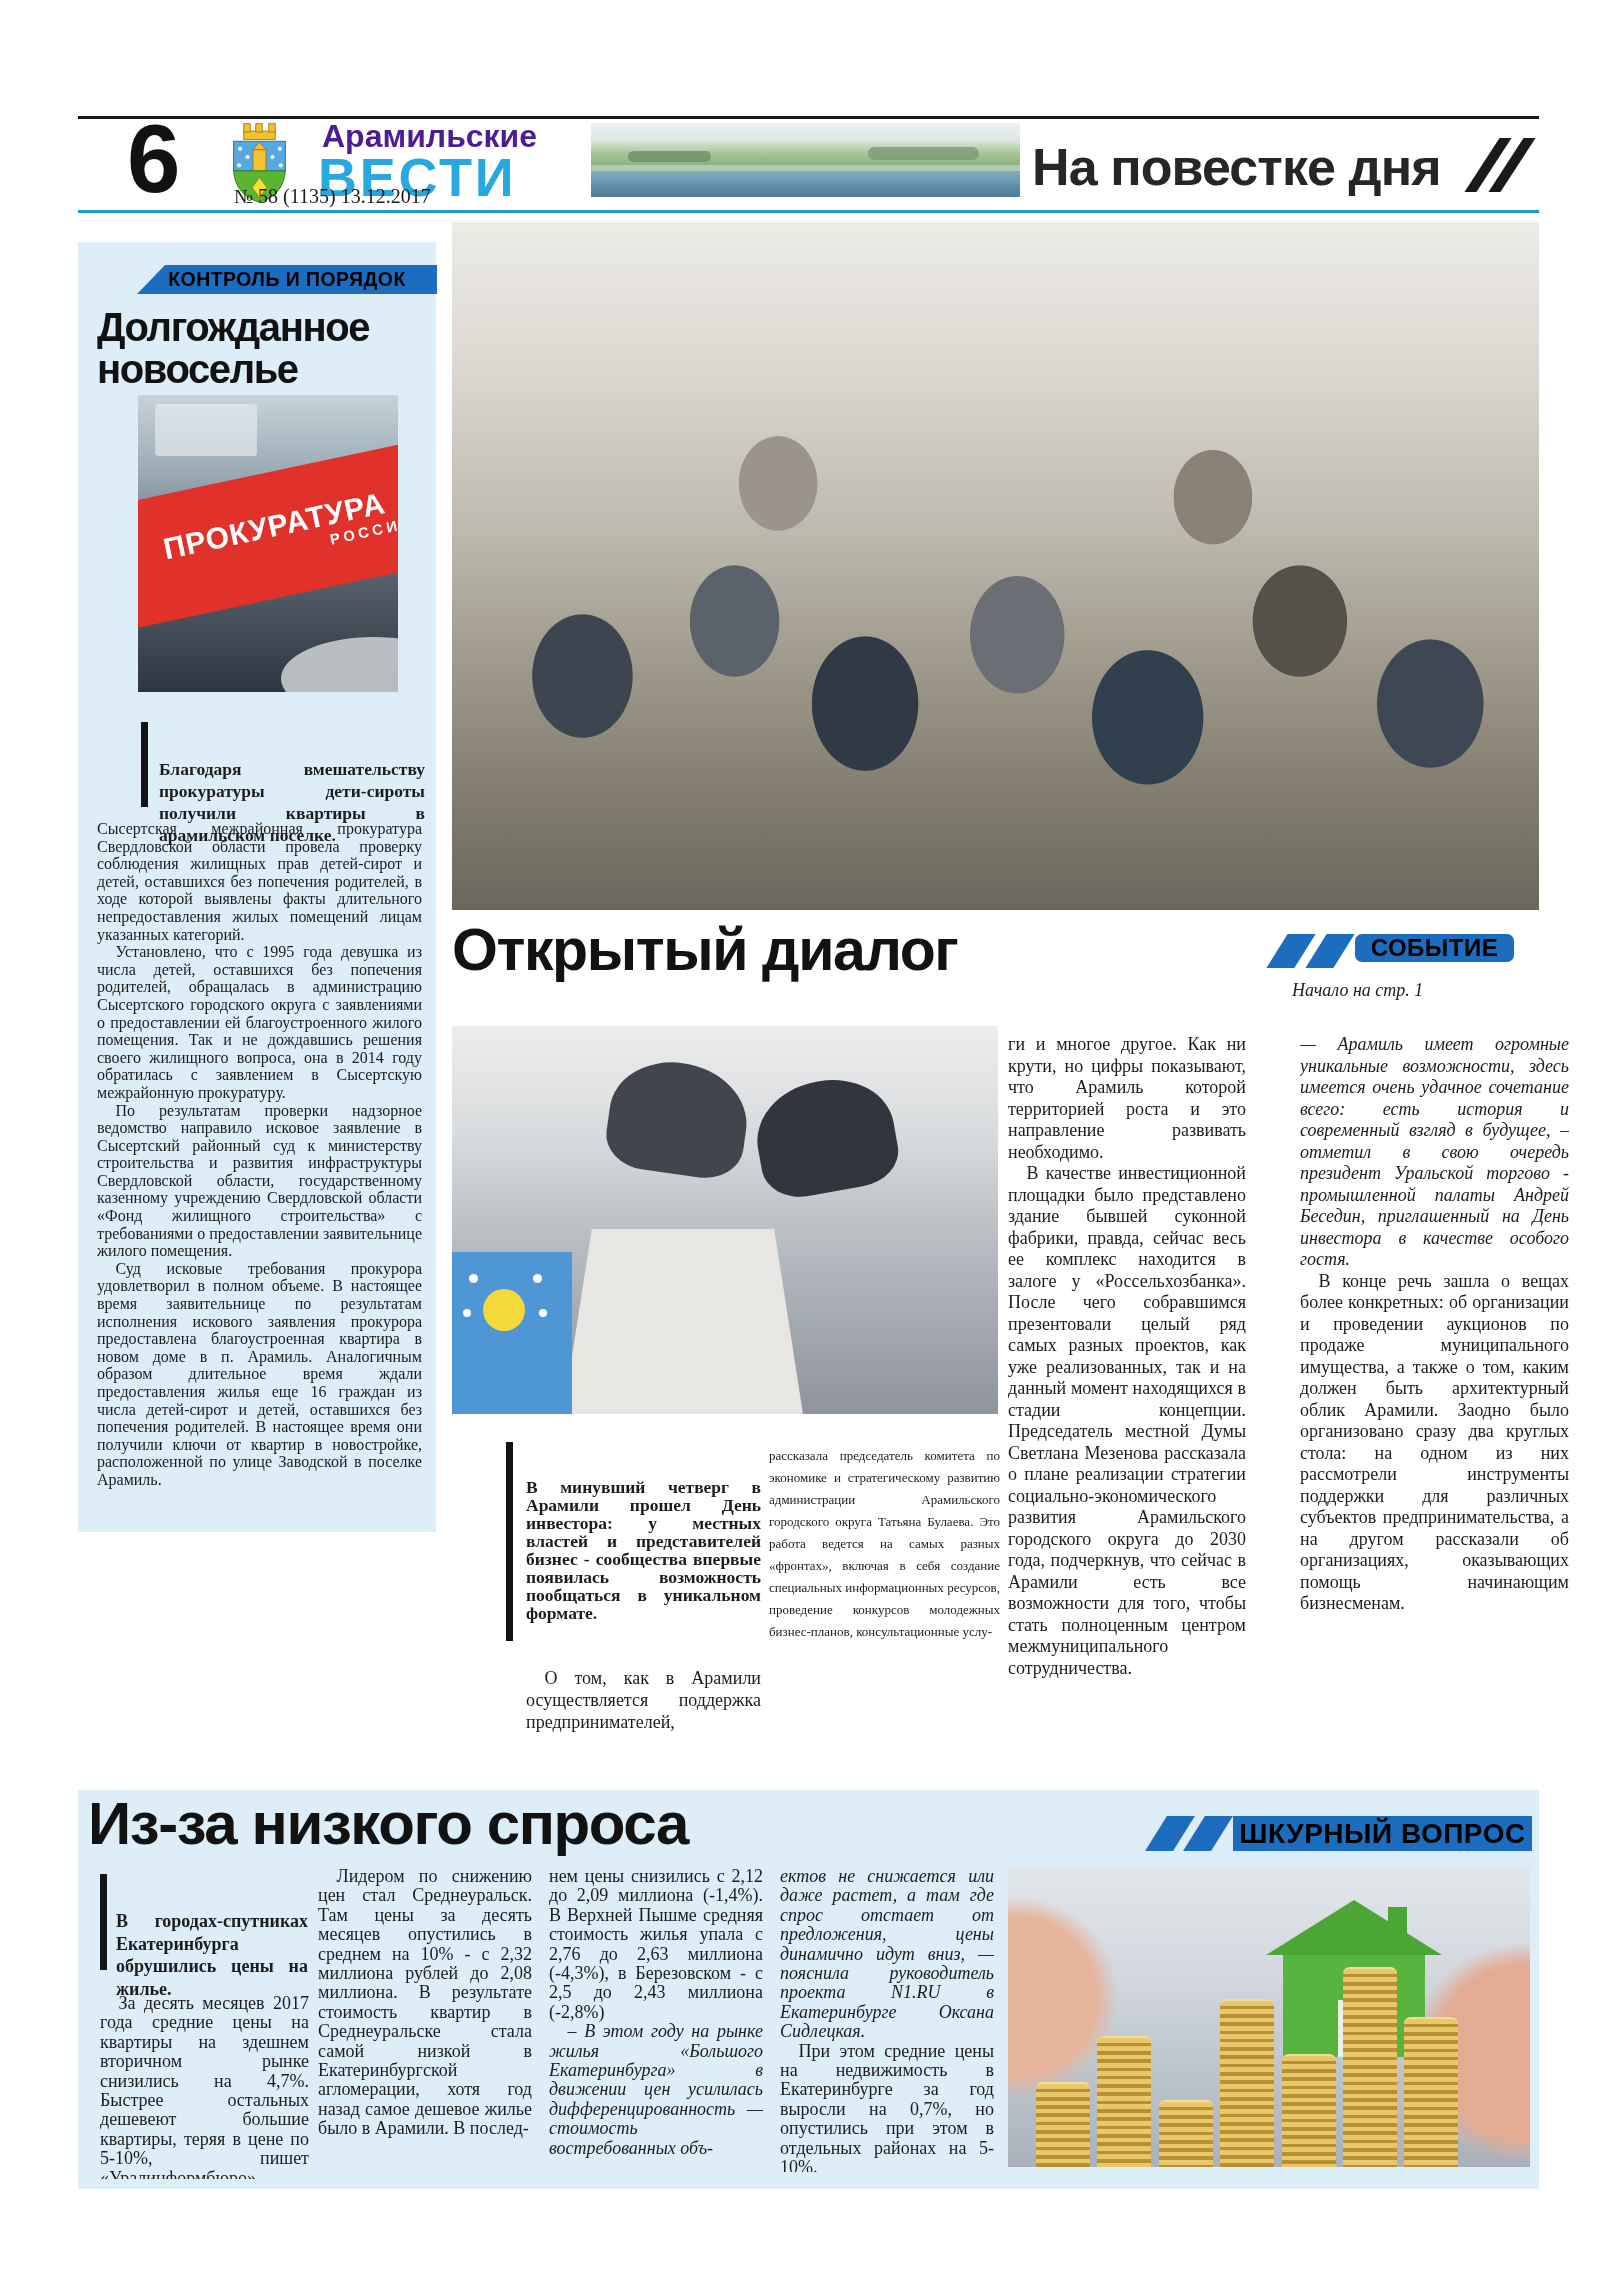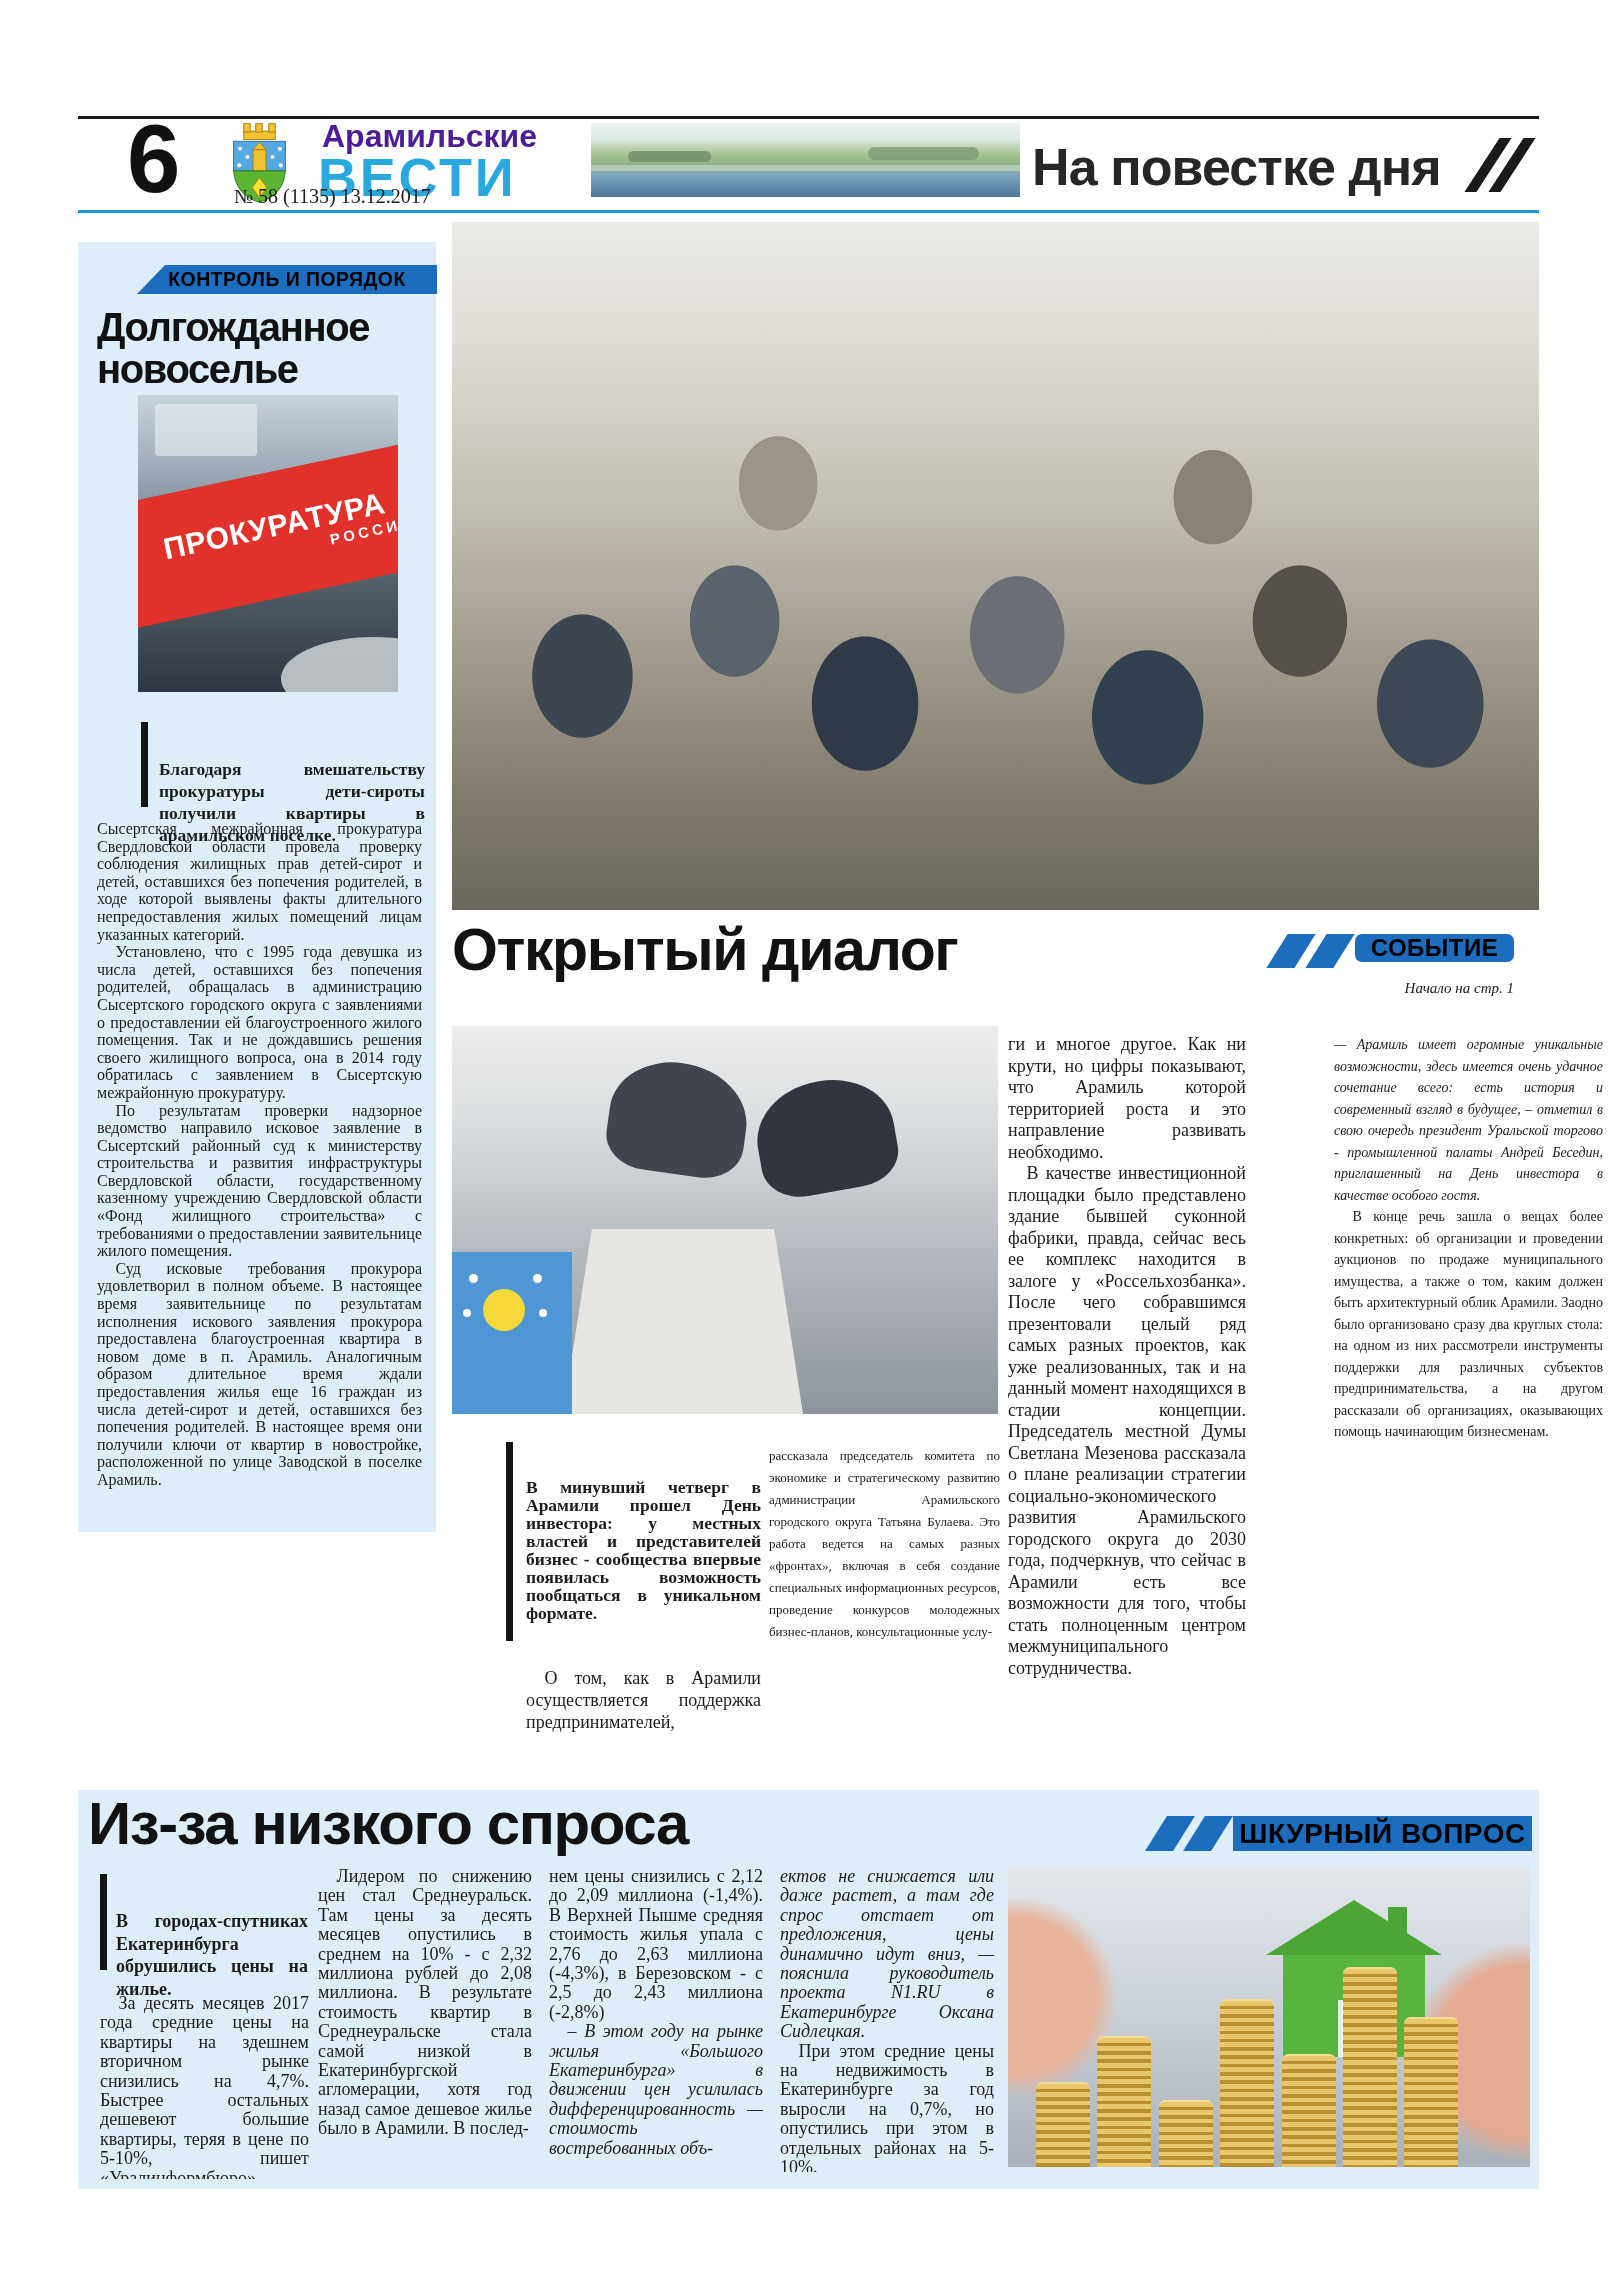--- a/index.html
+++ b/index.html
@@ -123,21 +123,21 @@
                 radial-gradient(ellipse 65px 78px at 70% 40%, #8a8277 0 60%, rgba(0,0,0,0) 61%),
                 radial-gradient(ellipse 65px 78px at 30% 38%, #9a948a 0 60%, rgba(0,0,0,0) 61%),
                 linear-gradient(180deg,#ecebe8 0%,#ddd9d2 20%,#c2bdb2 42%,#a39d90 62%,#847e71 82%,#6b675c 100%);">
   </div>
 
   <div class="abs headline" style="left:452px;top:921px;font-size:59px;">Открытый диалог</div>
 
   <div class="abs stripe" style="left:1277px;top:934px;width:28px;height:34px;"></div>
   <div class="abs stripe" style="left:1316px;top:934px;width:28px;height:34px;"></div>
   <div class="abs badge-bar" style="left:1355px;top:934px;width:159px;height:28px;font-size:24px;border-radius:7px;">СОБЫТИЕ</div>
-  <div class="abs serif ital" style="left:1292px;top:980px;width:222px;font-size:15px;text-align:right;">Начало на стр. 1</div>
+  <div class="abs serif ital" style="left:1292px;top:980px;width:222px;font-size:18px;text-align:left;">Начало на стр. 1</div>
 
   <div class="photo" style="left:452px;top:1026px;width:546px;height:388px;
               background:linear-gradient(180deg,#eceded 0%,#d8dbdd 28%,#b5bac0 58%,#8e949b 100%);">
     <div style="position:absolute;left:157px;top:37px;width:138px;height:111px;background:#42454e;border-radius:48% 52% 30% 30%;transform:rotate(8deg);"></div>
     <div style="position:absolute;left:305px;top:55px;width:138px;height:111px;background:#32353d;border-radius:50% 48% 30% 30%;transform:rotate(-10deg);"></div>
     <div style="position:absolute;left:111px;bottom:0;width:240px;height:185px;background:#e8e6e2;
                 clip-path:polygon(12% 0,88% 0,100% 100%,0 100%);"></div>
     <div style="position:absolute;left:0;bottom:0;width:120px;height:162px;background:#4e97d4;">
       <div style="position:absolute;left:31px;top:37px;width:42px;height:42px;background:#f5d83a;border-radius:50%;"></div>
       <div style="position:absolute;left:16.6px;top:22px;width:9.2px;height:9.2px;background:#fff;border-radius:50%;"></div>
@@ -155,21 +155,21 @@
 
   <div class="abs serif just clip" style="left:769px;top:1445px;width:231px;height:314px;font-size:13px;line-height:22px;">
     <p class="np noindent">рассказала председатель комитета по экономике и стратегическому развитию администрации Арамильского городского округа Татьяна Булаева. Это работа ведется на самых разных «фронтах», включая в себя создание специальных информационных ресурсов, проведение конкурсов молодежных бизнес-планов, консультационные услу-</p>
   </div>
 
   <div class="abs serif just clip" style="left:1008px;top:1034px;width:238px;height:738px;font-size:18px;line-height:21.5px;">
     <p class="np noindent">ги и многое другое. Как ни крути, но цифры показывают, что Арамиль которой территорией роста и это направление развивать необходимо.</p>
     <p class="np">В качестве инвестиционной площадки было представлено здание бывшей суконной фабрики, правда, сейчас весь ее комплекс находится в залоге у «Россельхозбанка». После чего собравшимся презентовали целый ряд самых разных проектов, как уже реализованных, так и на данный момент находящихся в стадии концепции. Председатель местной Думы Светлана Мезенова рассказала о плане реализации стратегии социально-экономического развития Арамильского городского округа до 2030 года, подчеркнув, что сейчас в Арамили есть все возможности для того, чтобы стать полноценным центром межмуниципального сотрудничества.</p>
   </div>
 
-  <div class="abs serif just clip" style="left:1334px;top:1034px;width:269px;height:738px;font-size:14px;line-height:21.5px;">
+  <div class="abs serif just clip" style="left:1300px;top:1034px;width:269px;height:738px;font-size:18px;line-height:21.5px;">
     <p class="np noindent ital">— Арамиль имеет огромные уникальные возможности, здесь имеется очень удачное сочетание всего: есть история и современный взгляд в будущее, – отметил в свою очередь президент Уральской торгово - промышленной палаты Андрей Беседин, приглашенный на День инвестора в качестве особого гостя.</p>
     <p class="np">В конце речь зашла о вещах более конкретных: об организации и проведении аукционов по продаже муниципального имущества, а также о том, каким должен быть архитектурный облик Арамили. Заодно было организовано сразу два круглых стола: на одном из них рассмотрели инструменты поддержки для различных субъектов предпринимательства, а на другом рассказали об организациях, оказывающих помощь начинающим бизнесменам.</p>
   </div>
 
   <div class="abs" style="left:78px;top:1790px;width:1461px;height:399px;background:#ddeef8;"></div>
 
   <div class="abs headline" style="left:88px;top:1794px;font-size:60px;">Из-за низкого спроса</div>
 
   <div class="abs stripe" style="left:1156px;top:1816px;width:28px;height:35px;"></div>
   <div class="abs stripe" style="left:1194px;top:1816px;width:28px;height:35px;"></div>

